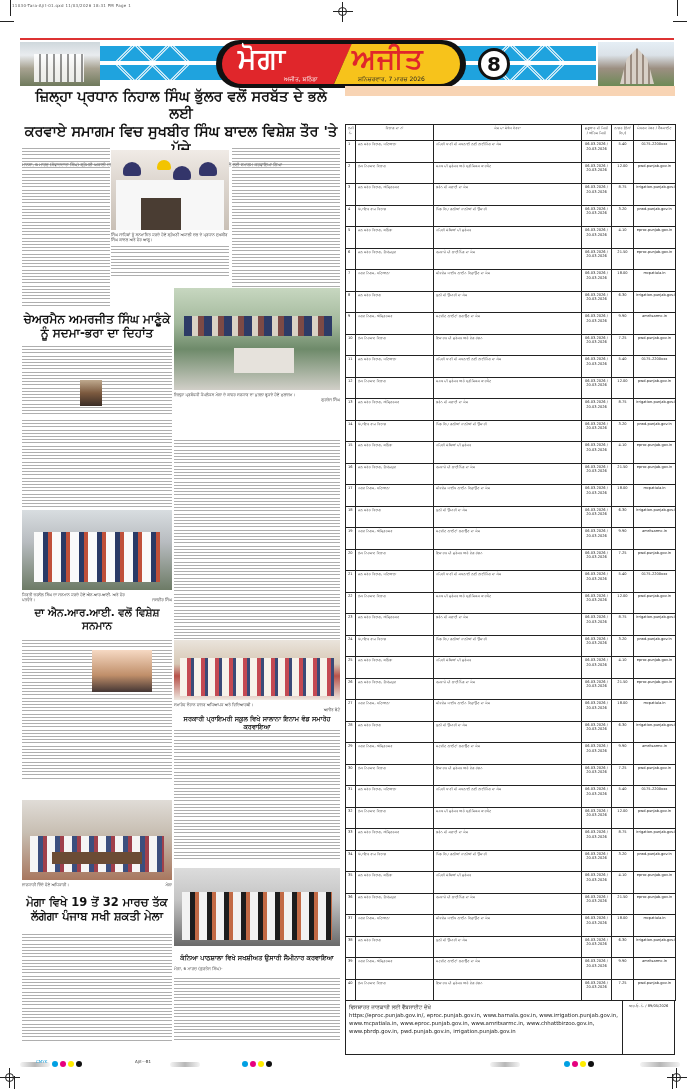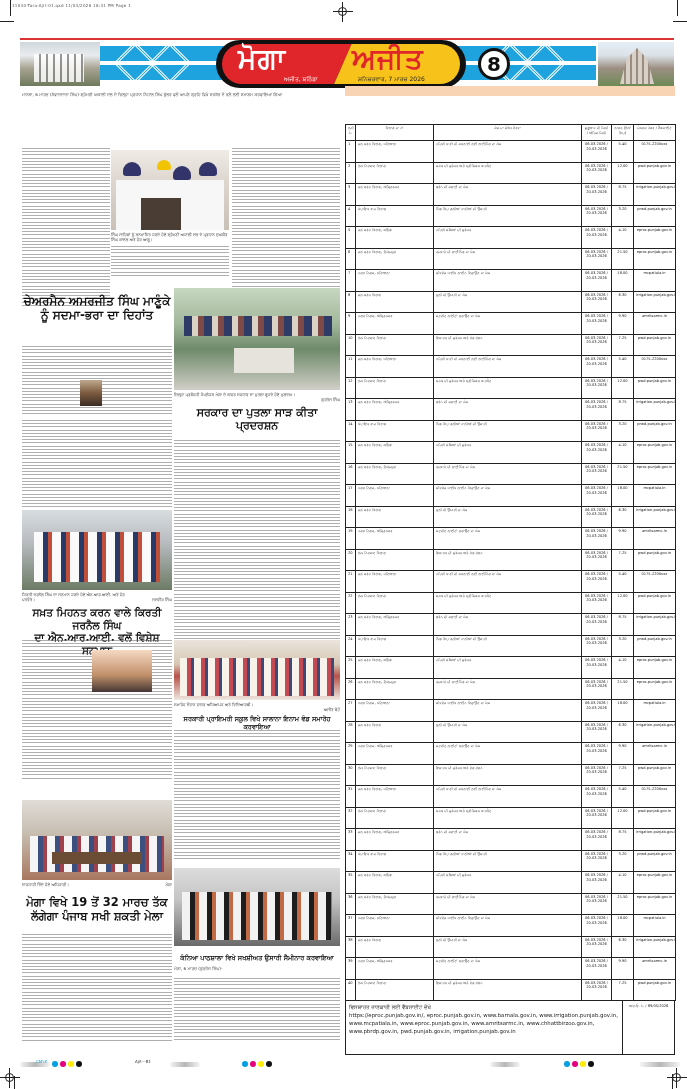--- a/index.html
+++ b/index.html
@@ -81,61 +81,61 @@
     <span class="t1">ਮੋਗਾ</span>
     <span class="t2">ਅਜੀਤ</span>
     <span class="sub1">ਅਜੀਤ, ਬਠਿੰਡਾ</span>
     <span class="sub2">ਸ਼ਨਿਚਰਵਾਰ, 7 ਮਾਰਚ 2026</span>
   </div>
   <div class="pagenum">8</div>
   <div class="photoR"></div>
 </div>
 
 <div class="col" style="left:22px;top:88px;width:318px">
+  <div class="head" style="font-size:14.5px">ਜ਼ਿਲ੍ਹਾ ਪ੍ਰਧਾਨ ਨਿਹਾਲ ਸਿੰਘ ਭੁੱਲਰ ਵਲੋਂ ਸਰਬੱਤ ਦੇ ਭਲੇ ਲਈ</div>
+  <div class="head" style="font-size:14.5px">ਕਰਵਾਏ ਸਮਾਗਮ ਵਿਚ ਸੁਖਬੀਰ ਸਿੰਘ ਬਾਦਲ ਵਿਸ਼ੇਸ਼ ਤੌਰ 'ਤੇ ਪੁੱਜੇ</div>
   <div class="body-text" style="margin-top:4px;height:12px">ਮਾਨਸਾ, 6 ਮਾਰਚ (ਸੰਵਾਦਦਾਤਾ ਸਿੰਘ)-ਸ਼੍ਰੋਮਣੀ ਅਕਾਲੀ ਦਲ ਦੇ ਜ਼ਿਲ੍ਹਾ ਪ੍ਰਧਾਨ ਨਿਹਾਲ ਸਿੰਘ ਭੁੱਲਰ ਵਲੋਂ ਆਪਣੇ ਗ੍ਰਹਿ ਵਿਖੇ ਸਰਬੱਤ ਦੇ ਭਲੇ ਲਈ ਸਮਾਗਮ ਕਰਵਾਇਆ ਗਿਆ</div>
 </div>
 <div class="col lines" style="left:22px;top:148px;width:88px;height:160px"></div>
 <div class="photo" style="left:111px;top:150px;width:118px;height:80px;background:linear-gradient(180deg,#f0ebe6 0,#ddd6cf 40%,#c9c0b6 100%)">
   <div style="position:absolute;left:12px;top:12px;width:18px;height:14px;background:#33356a;border-radius:9px 9px 3px 3px"></div>
   <div style="position:absolute;left:46px;top:10px;width:14px;height:10px;background:#f2c400;border-radius:7px 7px 2px 2px"></div>
   <div style="position:absolute;left:62px;top:16px;width:18px;height:14px;background:#33356a;border-radius:9px 9px 3px 3px"></div>
   <div style="position:absolute;left:88px;top:12px;width:18px;height:14px;background:#33356a;border-radius:9px 9px 3px 3px"></div>
   <div style="position:absolute;left:5px;top:30px;width:108px;height:50px;background:#f7f7f7"></div>
   <div style="position:absolute;left:30px;top:48px;width:40px;height:32px;background:#4a3d33"></div>
 </div>
 <div class="cap" style="position:absolute;left:111px;top:232px;width:118px">ਸਿੰਘ ਸਾਹਿਬਾਂ ਨੂੰ ਸਨਮਾਨਿਤ ਕਰਦੇ ਹੋਏ ਸ਼੍ਰੋਮਣੀ ਅਕਾਲੀ ਦਲ ਦੇ ਪ੍ਰਧਾਨ ਸੁਖਬੀਰ ਸਿੰਘ ਬਾਦਲ ਅਤੇ ਹੋਰ ਆਗੂ।</div>
 <div class="col lines" style="left:232px;top:148px;width:108px;height:180px"></div>
 <div class="col lines" style="left:111px;top:246px;width:118px;height:30px"></div>
 
-<div class="col" style="left:22px;top:294px;width:150px">
+<div class="col" style="left:22px;top:312px;width:150px">
   <div class="head" style="font-size:12px">ਚੇਅਰਮੈਨ ਅਮਰਜੀਤ ਸਿੰਘ ਮਾਣੂੰਕੇ</div>
   <div class="head" style="font-size:12px">ਨੂੰ ਸਦਮਾ-ਭਰਾ ਦਾ ਦਿਹਾਂਤ</div>
 </div>
 <div class="col lines" style="left:22px;top:346px;width:150px;height:70px"></div>
 <div class="photo" style="left:80px;top:380px;width:22px;height:26px;background:linear-gradient(180deg,#bfa98e 0,#7c5a3f 50%,#3a2c25 100%)"></div>
 <div class="col lines" style="left:22px;top:420px;width:150px;height:130px"></div>
 
 <div class="photo" style="left:174px;top:288px;width:166px;height:102px;background:linear-gradient(180deg,#c7d7c0 0,#a2b89b 35%,#6e8a6a 60%,#d1cfc8 100%)">
   <div style="position:absolute;left:10px;top:28px;width:148px;height:20px;background:repeating-linear-gradient(90deg,#2d3b66 0 8px,#d9d2c5 8px 14px,#7d4a45 14px 20px)"></div>
   <div style="position:absolute;left:60px;top:60px;width:60px;height:25px;background:#e6e2dc"></div>
 </div>
 <div class="cap" style="position:absolute;left:174px;top:392px;width:140px">ਜ਼ਿਲ੍ਹਾ ਪ੍ਰਬੰਧਕੀ ਕੰਪਲੈਕਸ ਮੋਗਾ ਦੇ ਬਾਹਰ ਸਰਕਾਰ ਦਾ ਪੁਤਲਾ ਫੂਕਦੇ ਹੋਏ ਮੁਲਾਜ਼ਮ।</div>
 <div class="cap" style="position:absolute;left:300px;top:397px;width:40px;text-align:right">ਗੁਰਤੇਜ ਸਿੰਘ</div>
 <div class="col" style="left:174px;top:406px;width:166px">
-  <div class="head" style="font-size:11px">ਸਰਕਾਰ ਦਾ ਪੁਤਲਾ ਸਾੜ ਕੀਤਾ ਪ੍ਰਦਰਸ਼ਨ</div>
 </div>
 <div class="col lines" style="left:174px;top:440px;width:166px;height:200px"></div>
 
 <div class="photo" style="left:22px;top:510px;width:150px;height:80px;background:linear-gradient(180deg,#d8dde0 0,#b8bcc0 40%,#6d7b66 100%)">
   <div style="position:absolute;left:12px;top:22px;width:126px;height:50px;background:repeating-linear-gradient(90deg,#fafafa 0 9px,#2a3a66 9px 14px,#c0503a 14px 18px)"></div>
 </div>
 <div class="cap" style="position:absolute;left:22px;top:592px;width:110px">ਕਿਰਤੀ ਜਰਨੈਲ ਸਿੰਘ ਦਾ ਸਨਮਾਨ ਕਰਦੇ ਹੋਏ ਐਨ.ਆਰ.ਆਈ. ਅਤੇ ਹੋਰ ਪਤਵੰਤੇ।</div>
 <div class="cap" style="position:absolute;left:132px;top:597px;width:40px;text-align:right">ਜਸਵੀਰ ਸਿੰਘ</div>
 <div class="col" style="left:22px;top:606px;width:150px">
-  <div class="head" style="font-size:10.5px">ਸਖ਼ਤ ਮਿਹਨਤ ਕਰਨ ਵਾਲੇ ਕਿਰਤੀ ਜਰਨੈਲ ਸਿੰਘ</div>
   <div class="head" style="font-size:10.5px">ਦਾ ਐਨ.ਆਰ.ਆਈ. ਵਲੋਂ ਵਿਸ਼ੇਸ਼ ਸਨਮਾਨ</div>
 </div>
 <div class="col lines" style="left:22px;top:640px;width:150px;height:140px"></div>
 <div class="photo" style="left:92px;top:650px;width:60px;height:42px;background:linear-gradient(180deg,#f6d9c3 0,#c08f6a 60%,#443634 100%)"></div>
 
 <div class="photo" style="left:174px;top:640px;width:166px;height:60px;background:linear-gradient(180deg,#eae4dc 0,#d7c8b5 40%,#b7524a 60%,#efe9e1 100%)">
   <div style="position:absolute;left:6px;top:18px;width:154px;height:38px;background:repeating-linear-gradient(90deg,#f7f2ea 0 7px,#c44952 7px 11px,#3b4a77 11px 14px)"></div>
 </div>
 <div class="cap" style="position:absolute;left:174px;top:702px;width:130px">ਸਮਾਰੋਹ ਦੌਰਾਨ ਹਾਜ਼ਰ ਅਧਿਆਪਕ ਅਤੇ ਵਿਦਿਆਰਥੀ।</div>
 <div class="cap" style="position:absolute;left:300px;top:707px;width:40px;text-align:right">ਅਜੀਤ ਫੋਟੋ</div>

